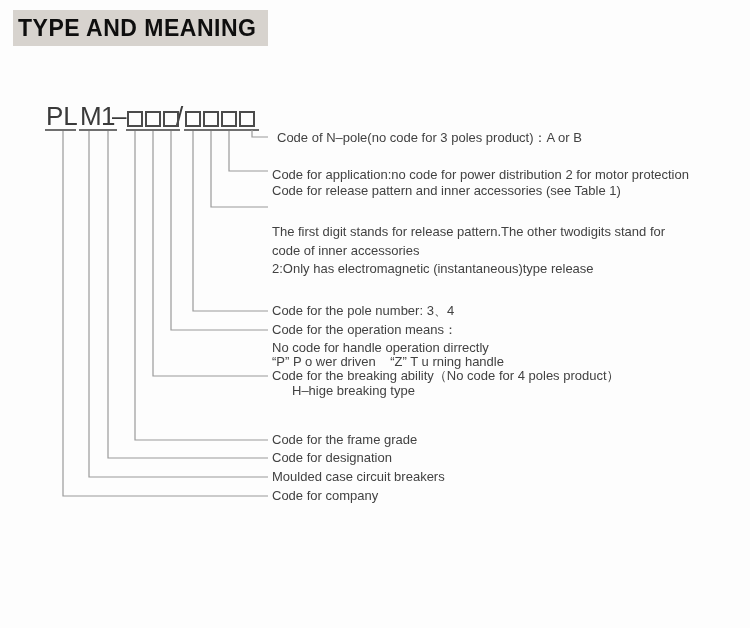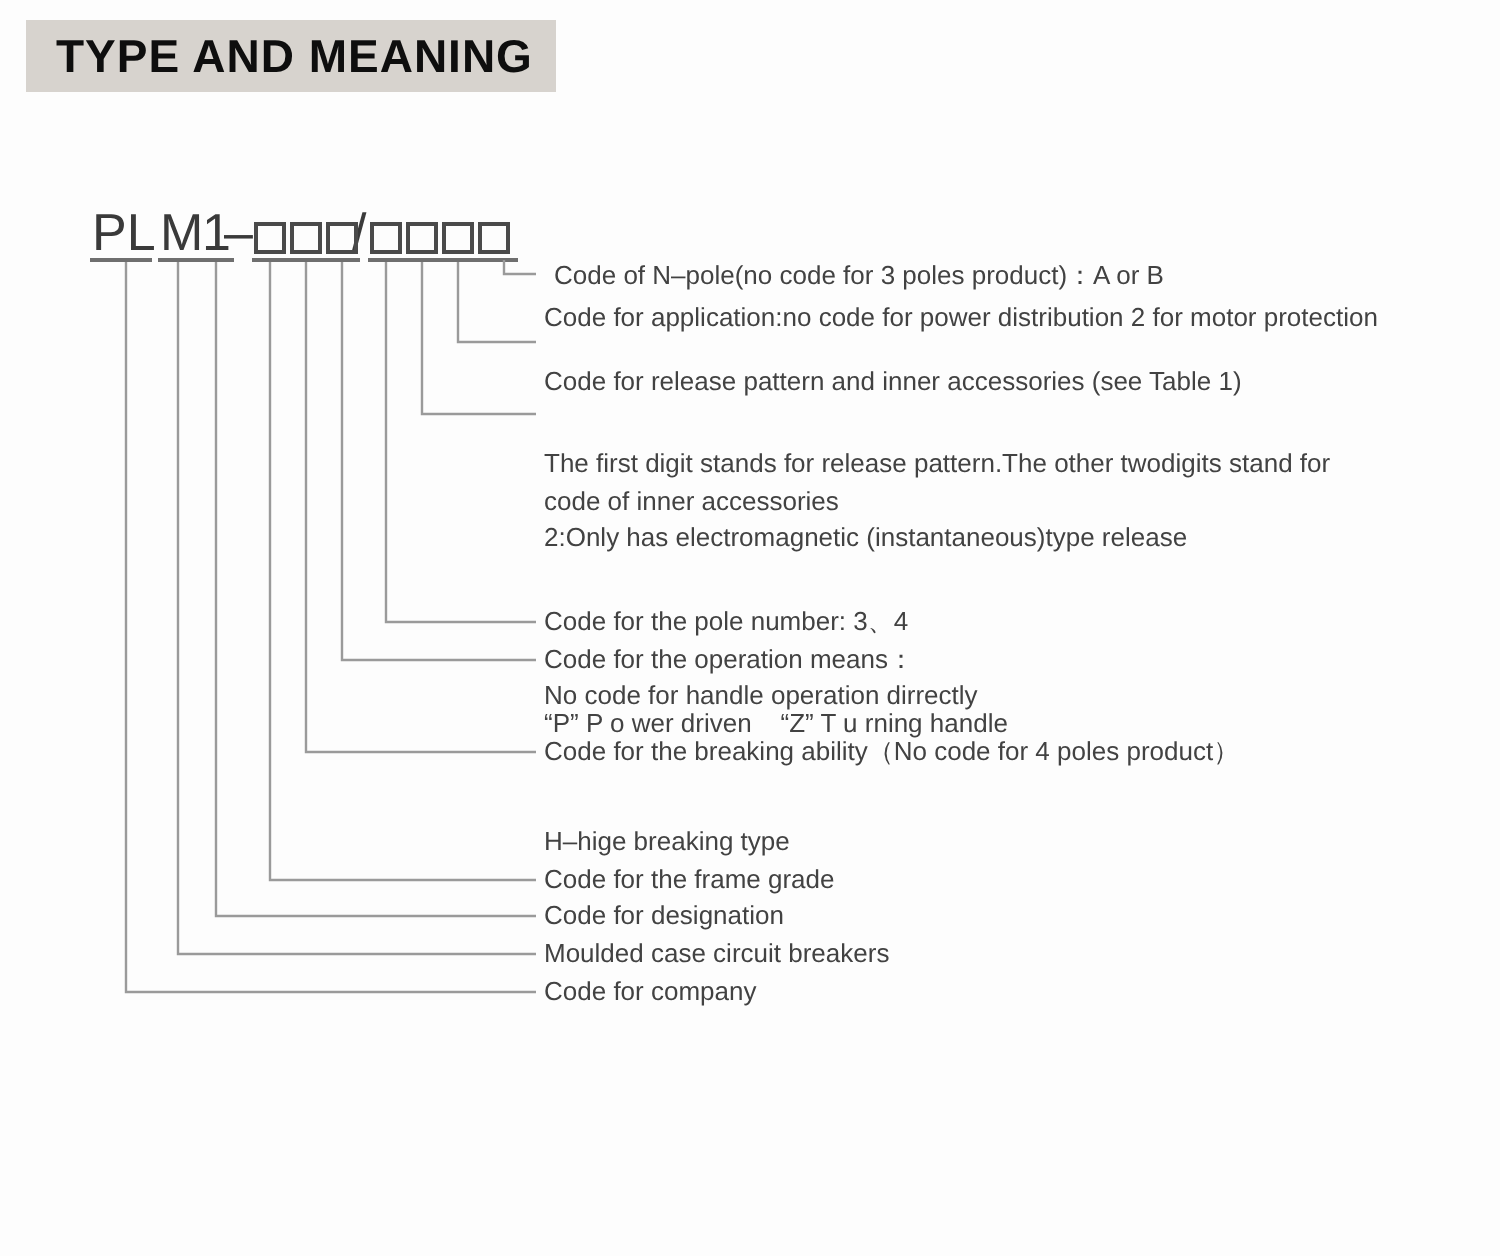--- a/index.html
+++ b/index.html
@@ -14,21 +14,21 @@
     position:absolute;left:0;top:0;width:750px;height:628px;
     background:#fdfdfd;
   }
   .title-box{
     position:absolute;left:13px;top:10px;
     width:250px;height:36px;
     background:#d7d3ce;
     color:#0e0e0e;
     font-size:23px;font-weight:bold;
     line-height:36px;
-    padding-left:15px;
+    padding-left:5px;
     letter-spacing:0.5px;
     white-space:nowrap;
   }
   .code-char{
     position:absolute;top:103px;
     font-size:26px;
     color:#3a3a3a;
     line-height:26px;
     white-space:pre;
   }
@@ -97,29 +97,29 @@
     <polyline points="193,131 193,311 268,311"></polyline>
     <polyline points="171,131 171,330 268,330"></polyline>
     <polyline points="153,131 153,376 268,376"></polyline>
     <polyline points="135,131 135,440 268,440"></polyline>
     <polyline points="108,131 108,458 268,458"></polyline>
     <polyline points="89,131 89,477 268,477"></polyline>
     <polyline points="63,131 63,496 268,496"></polyline>
   </svg>
 
   <div class="ann" style="top:131px;left:277px;">Code of N–pole(no code for 3 poles product)：A or B</div>
-  <div class="ann" style="top:152px;">Code for application:no code for power distribution 2 for motor protection</div>
+  <div class="ann" style="top:168px;">Code for application:no code for power distribution 2 for motor protection</div>
   <div class="ann" style="top:184px;">Code for release pattern and inner accessories (see Table 1)</div>
   <div class="ann" style="top:244px;">code of inner accessories</div>
   <div class="ann" style="top:225px;">The first digit stands for release pattern.The other twodigits stand for</div>
   <div class="ann" style="top:262px;">2:Only has electromagnetic (instantaneous)type release</div>
   <div class="ann" style="top:304px;">Code for the pole number: 3、4</div>
   <div class="ann" style="top:323px;">Code for the operation means：</div>
   <div class="ann" style="top:341px;">No code for handle operation dirrectly</div>
   <div class="ann" style="top:355px;">“P” P o wer driven    “Z” T u rning handle</div>
   <div class="ann" style="top:369px;">Code for the breaking ability（No code for 4 poles product）</div>
-  <div class="ann" style="top:414px;">H–hige breaking type</div>
+  <div class="ann" style="top:384px;margin-left:20px;">H–hige breaking type</div>
   <div class="ann" style="top:433px;">Code for the frame grade</div>
   <div class="ann" style="top:451px;">Code for designation</div>
   <div class="ann" style="top:470px;">Moulded case circuit breakers</div>
   <div class="ann" style="top:489px;">Code for company</div>
 
 </div>
 
 </body></html>

